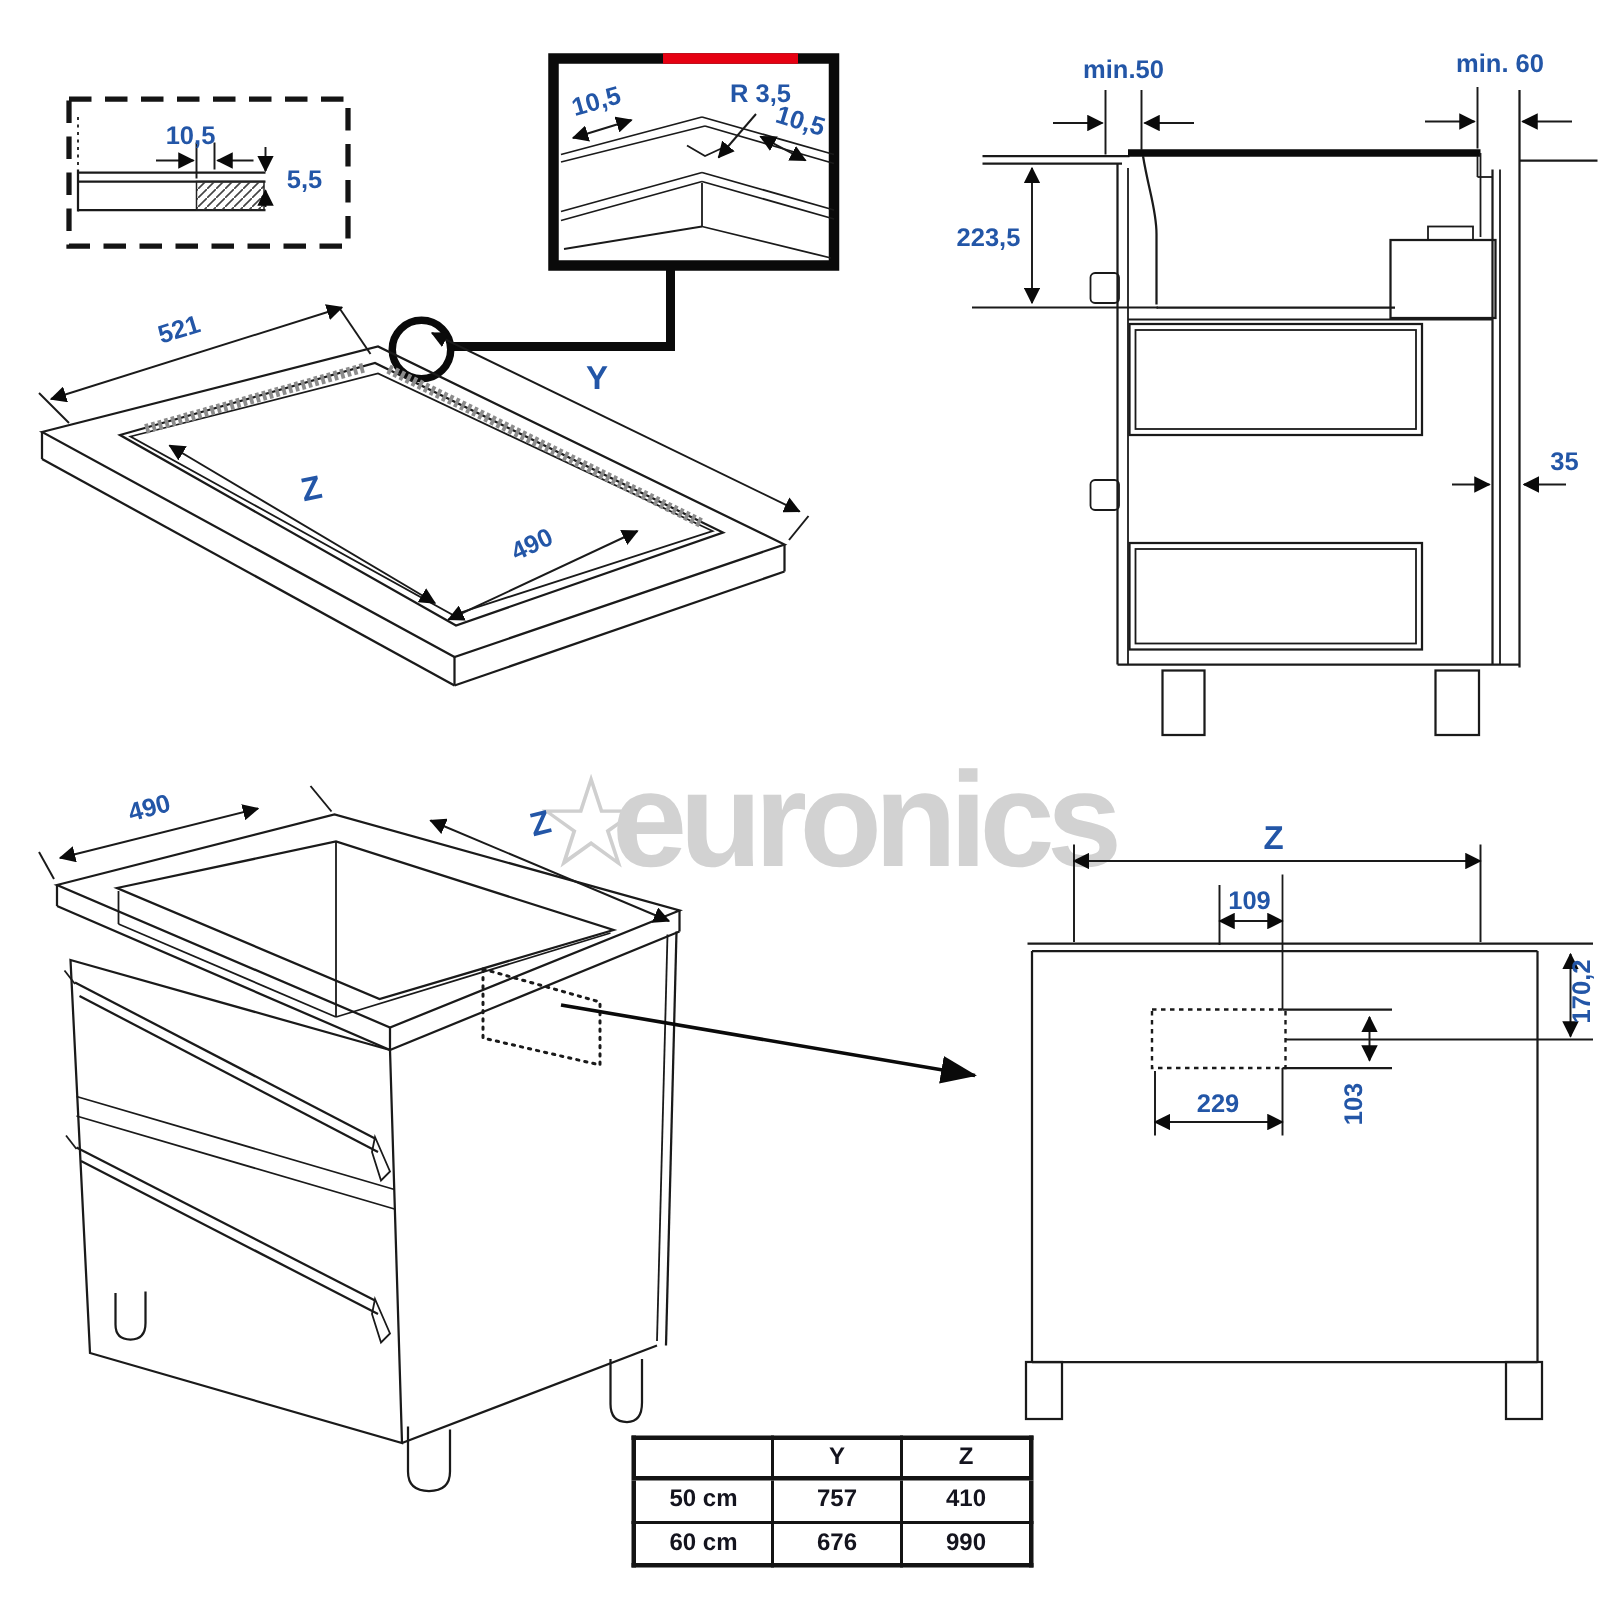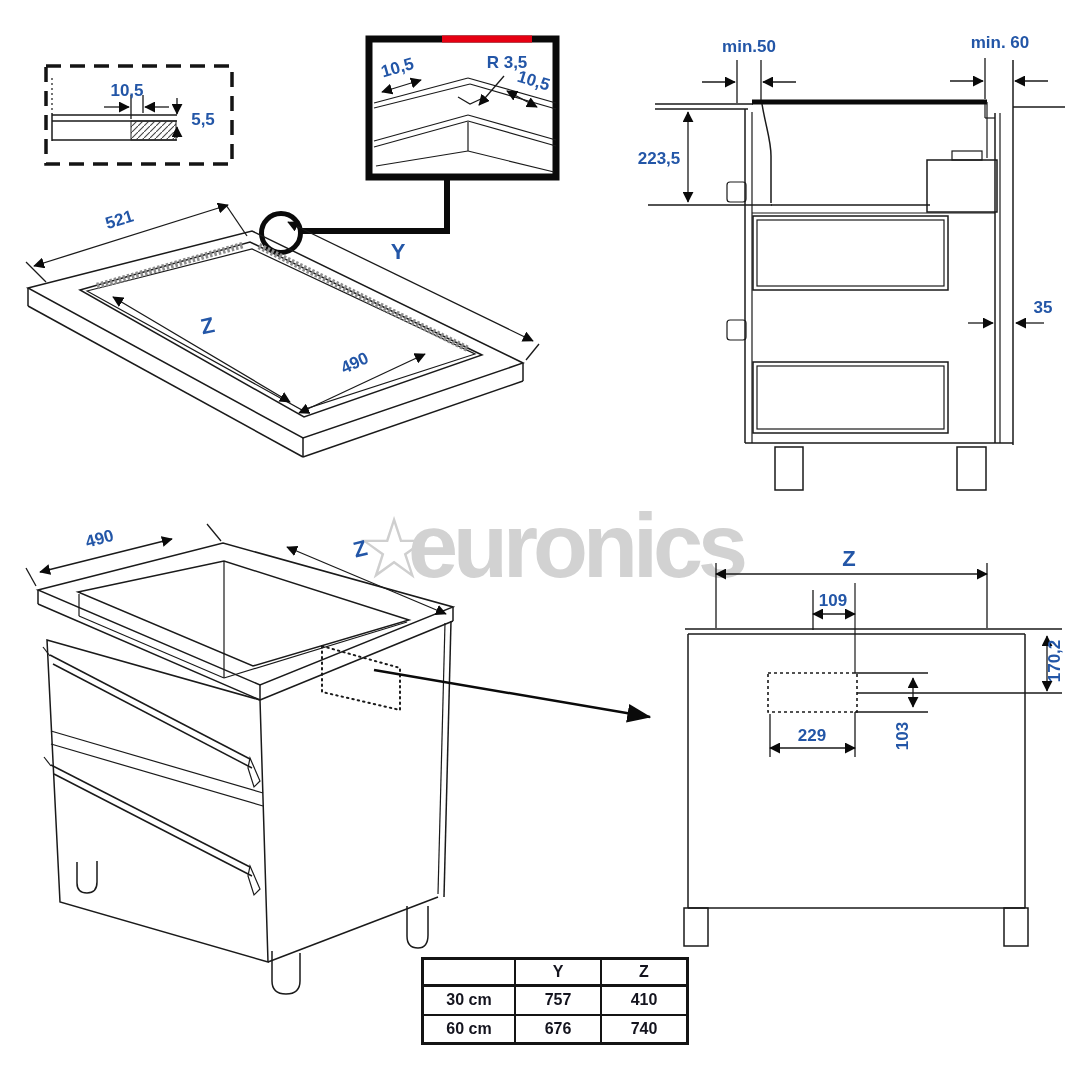--- a/index.html
+++ b/index.html
@@ -250,25 +250,25 @@
 </svg>
 
 <table id="size-table">
   <tbody>
     <tr class="hd">
       <td class="c1"></td>
       <td class="c2">Y</td>
       <td class="c3">Z</td>
     </tr>
     <tr>
-      <td class="c1">30 cm</td>
+      <td class="c1">50 cm</td>
       <td class="c2">757</td>
       <td class="c3">410</td>
     </tr>
     <tr>
       <td class="c1">60 cm</td>
       <td class="c2">676</td>
-      <td class="c3">740</td>
+      <td class="c3">990</td>
     </tr>
   </tbody>
 </table>
 
 </div>
 
 </body></html>

